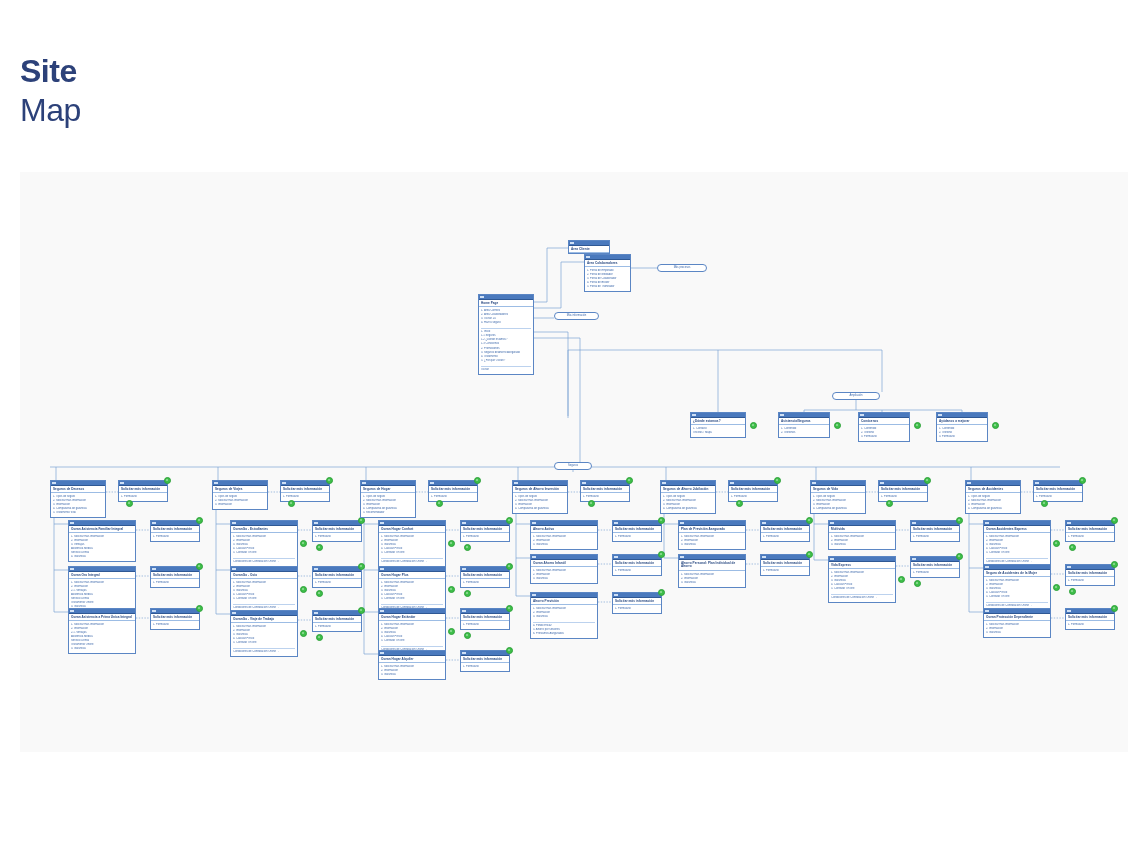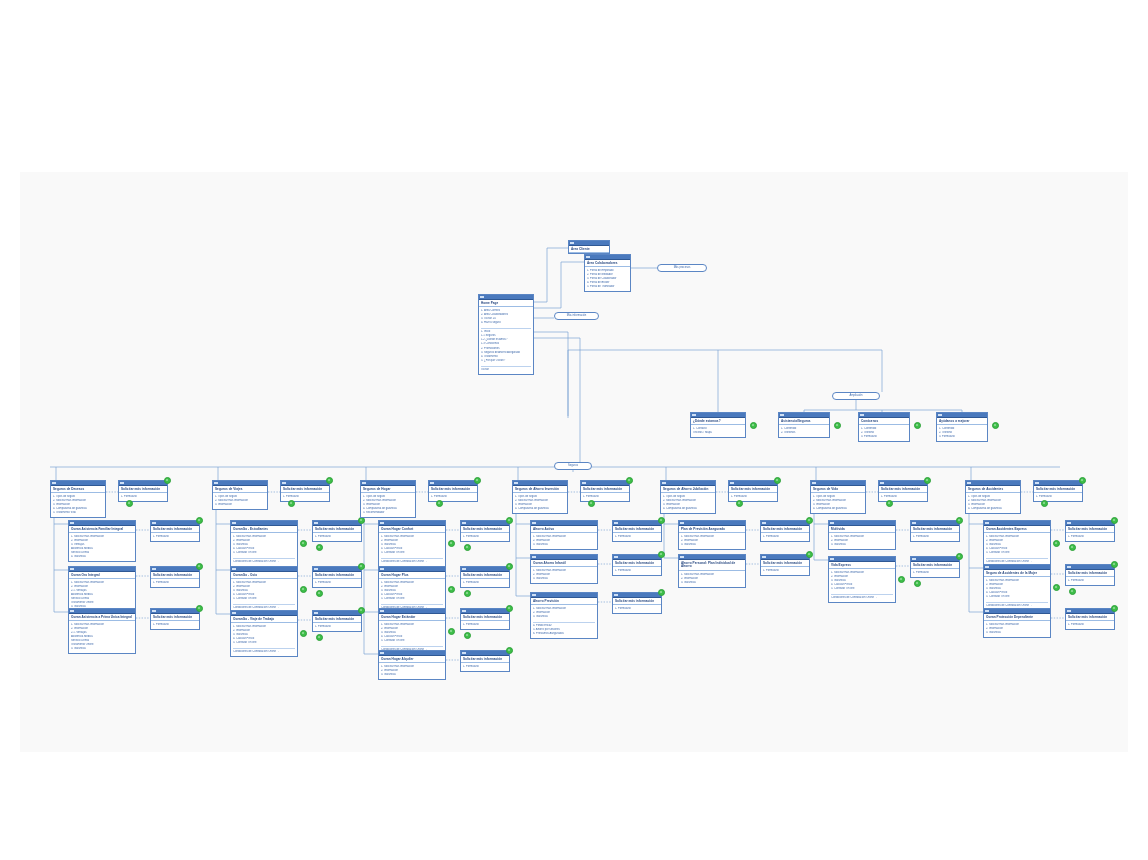--- a/index.html
+++ b/index.html
@@ -76,20 +76,24 @@
   .badge::after{
     content:"";position:absolute;left:1.2px;top:1px;width:2.2px;height:1.6px;
     border-radius:50%;background:rgba(255,255,255,0.45);
   }
 </style>
 </head>
 <body>
 
 <div id="stage">
 
+  <div class="title-block">
+    <div class="title-1">Site</div>
+    <div class="title-2">Map</div>
+  </div>
 
   <div id="canvas">
     <svg id="edges" viewBox="0 0 1108 580" preserveAspectRatio="none">
         <path d="M514 130 L527 130 L527 76 L548 76" stroke="#7da3d4" stroke-width="0.7" fill="none"></path>
         <path d="M514 136 L541 136 L541 90 L564 90" stroke="#7da3d4" stroke-width="0.7" fill="none"></path>
         <path d="M611 96 L637 96" stroke="#7da3d4" stroke-width="0.7" fill="none"></path>
         <path d="M514 146 L534 146" stroke="#7da3d4" stroke-width="0.7" fill="none"></path>
         <path d="M514 160 L548 160 L548 178 L862 178 L862 220" stroke="#7da3d4" stroke-width="0.7" fill="none"></path>
         <path d="M514 166 L560 166 L560 292" stroke="#7da3d4" stroke-width="0.7" fill="none"></path>
         <path d="M553 298 L553 300" stroke="#7da3d4" stroke-width="0.7" fill="none"></path>

